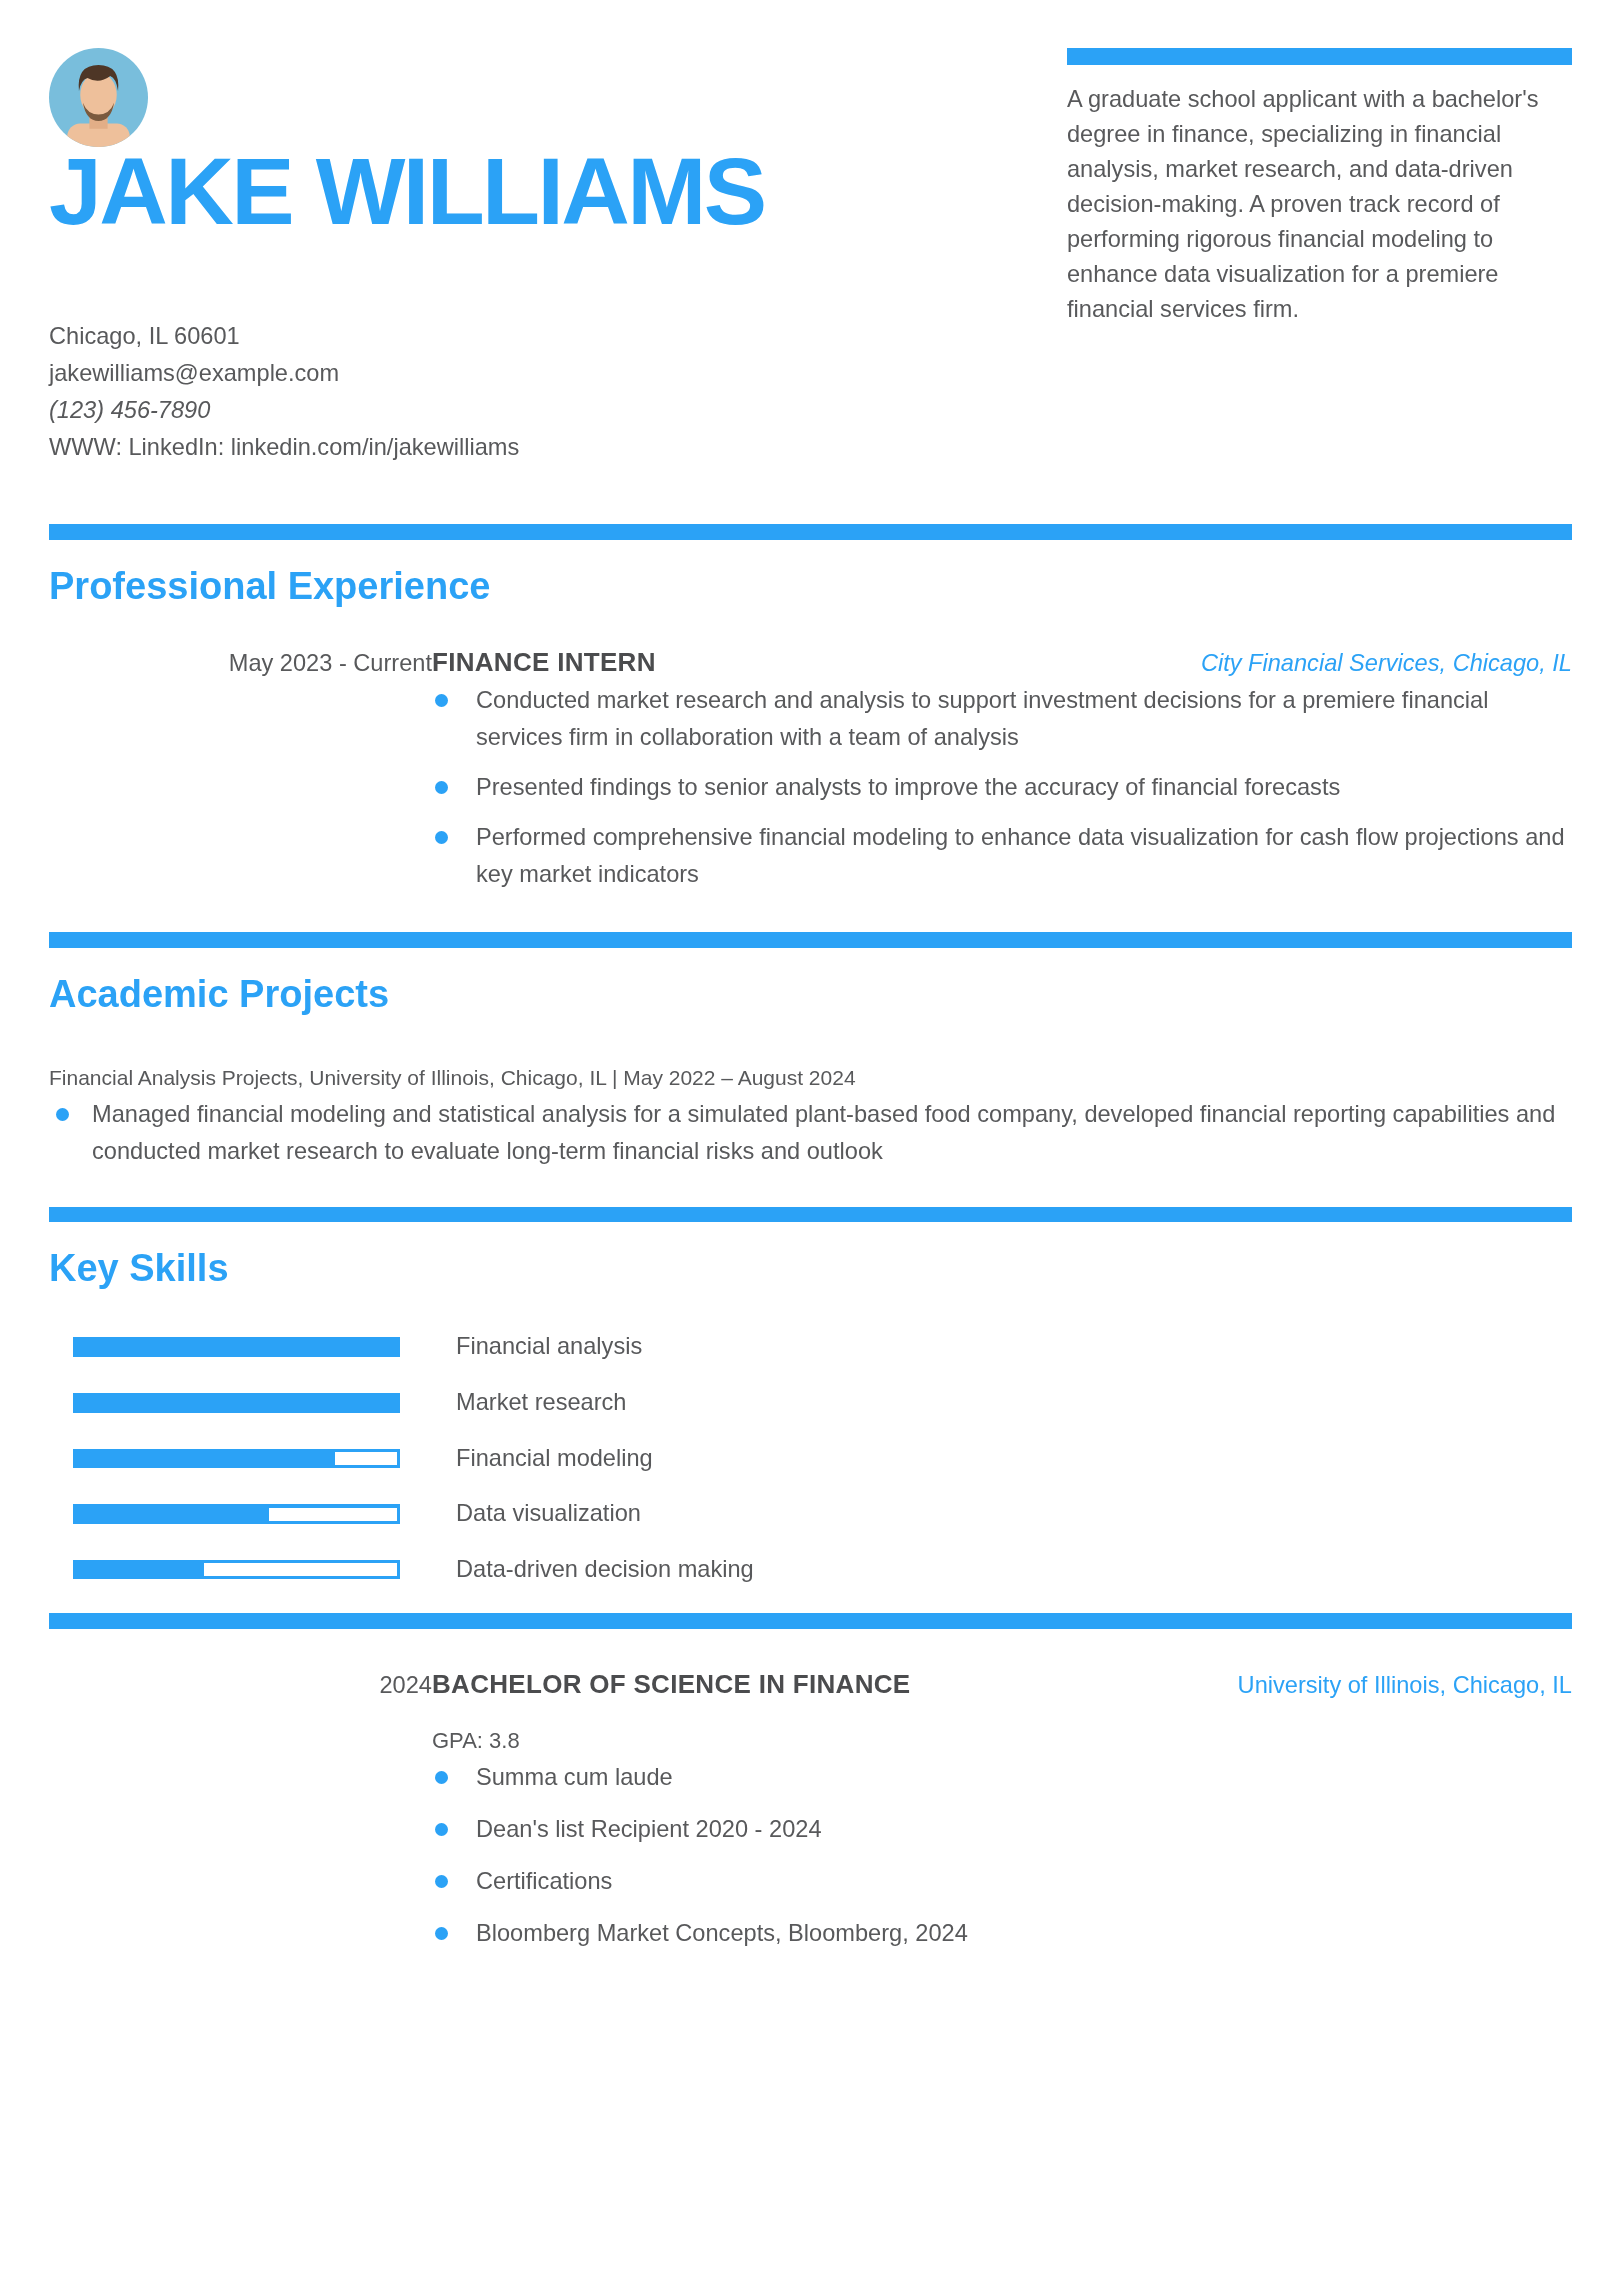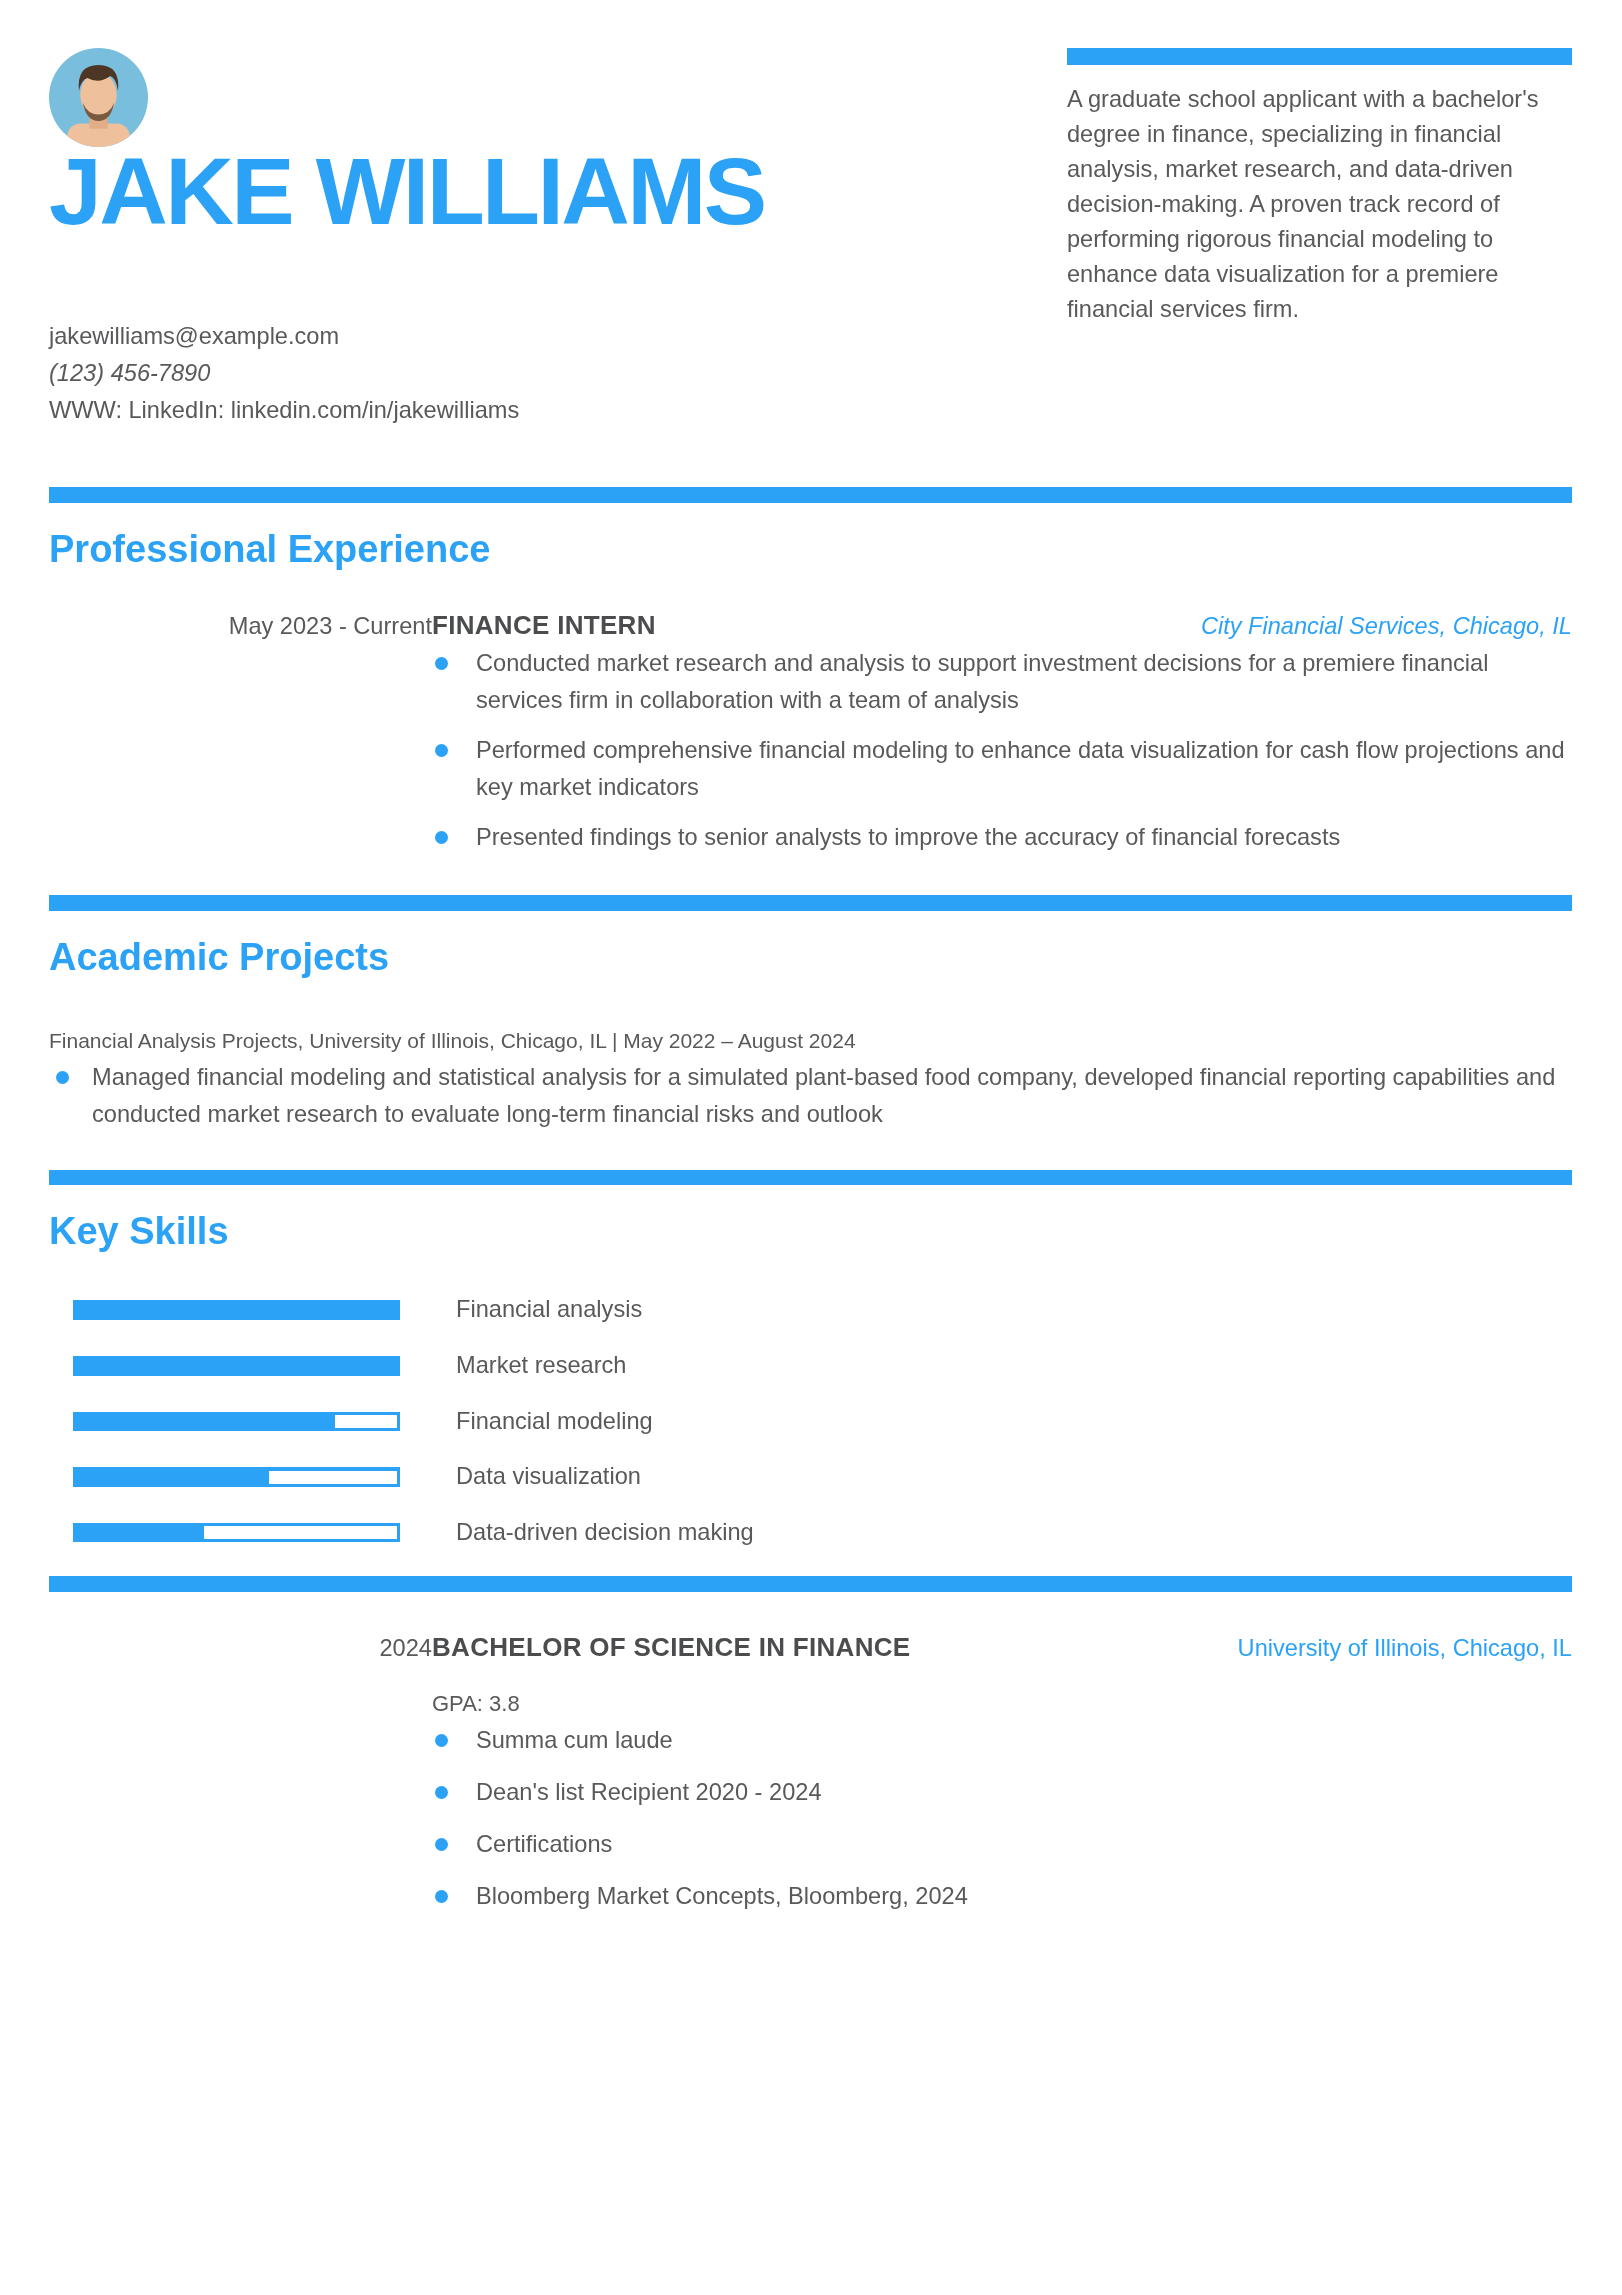--- a/index.html
+++ b/index.html
@@ -103,20 +103,21 @@
             <rect x="28" y="116" width="96" height="44" rx="20" fill="#eec09b"></rect>
             <rect x="62" y="94" width="28" height="30" fill="#e2ae87"></rect>
             <ellipse cx="76" cy="72" rx="28" ry="34" fill="#eec09b"></ellipse>
             <path d="M52 84 q5 28 24 28 q19 0 24 -28 q-7 18 -24 18 q-17 0 -24 -18 z" fill="#7a5a3e"></path>
             <path d="M46 66 q-4 -40 30 -40 q34 0 30 40 q-3 -20 -12 -23 q-17 13 -35 3 q-10 3 -13 20 z" fill="#4e3626"></path>
           </g>
         </svg>
       </div>
       <h1 class="name">JAKE WILLIAMS</h1>
       <div class="contact">
+        <div>Chicago, IL 60601</div>
         <div>jakewilliams@example.com</div>
         <div class="italic">(123) 456-7890</div>
         <div>WWW: LinkedIn: linkedin.com/in/jakewilliams</div>
       </div>
     </div>
     <div class="header-right">
       <div class="top-bar"></div>
       <p class="summary">A graduate school applicant with a bachelor's degree in finance, specializing in financial analysis, market research, and data-driven decision-making. A proven track record of performing rigorous financial modeling to enhance data visualization for a premiere financial services firm.</p>
     </div>
   </header>
@@ -130,25 +131,25 @@
       <div class="jobtitle">FINANCE INTERN</div>
       <div class="place it">City Financial Services, Chicago, IL</div>
     </div>
     <ul class="bullets indented exp-bullets">
       <li>
         <span class="dot"></span>
         <span>Conducted market research and analysis to support investment decisions for a premiere financial services firm in collaboration with a team of analysis</span>
       </li>
       <li>
         <span class="dot"></span>
+        <span>Presented findings to senior analysts to improve the accuracy of financial forecasts</span>
+      </li>
+      <li>
+        <span class="dot"></span>
         <span>Performed comprehensive financial modeling to enhance data visualization for cash flow projections and key market indicators</span>
-      </li>
-      <li>
-        <span class="dot"></span>
-        <span>Presented findings to senior analysts to improve the accuracy of financial forecasts</span>
       </li>
     </ul>
   </section>
 
   <div class="divider d2"></div>
 
   <section>
     <h2>Academic Projects</h2>
     <div class="proj-sub">Financial Analysis Projects, University of Illinois, Chicago, IL | May 2022 – August 2024</div>
     <ul class="bullets flush proj-bullets">

